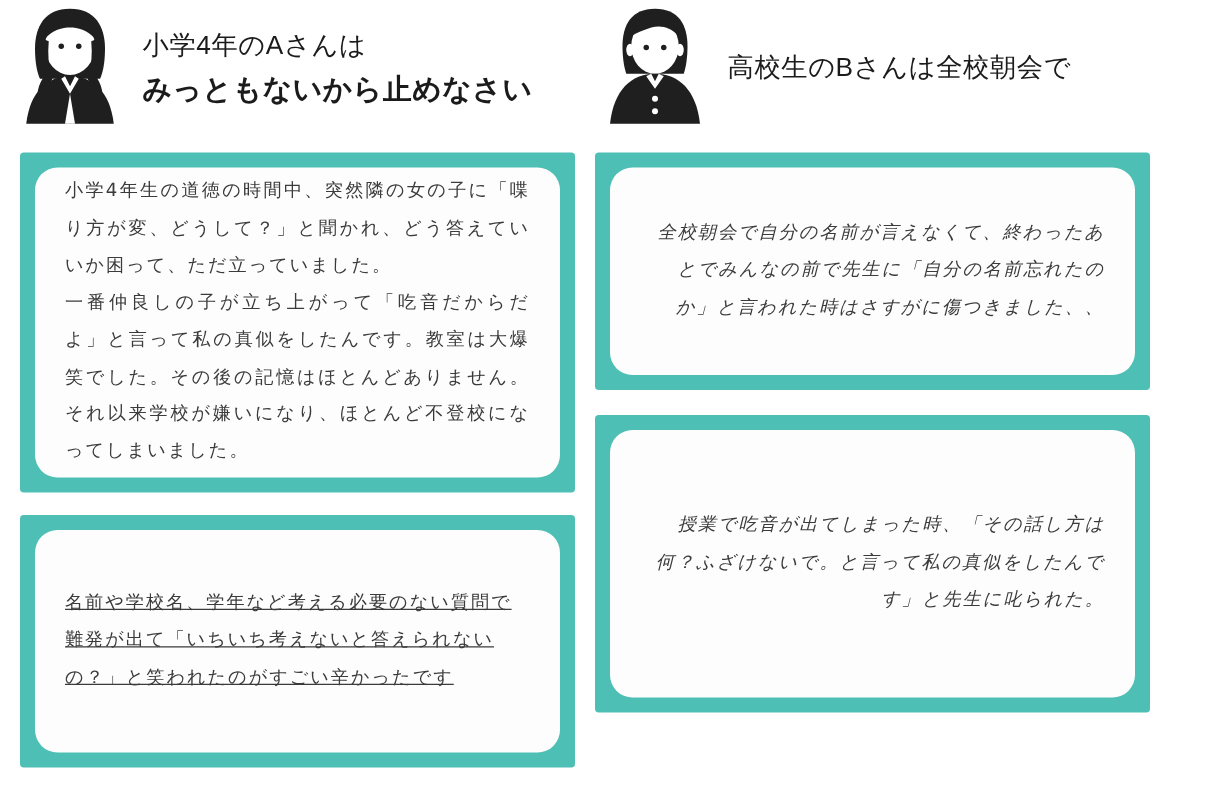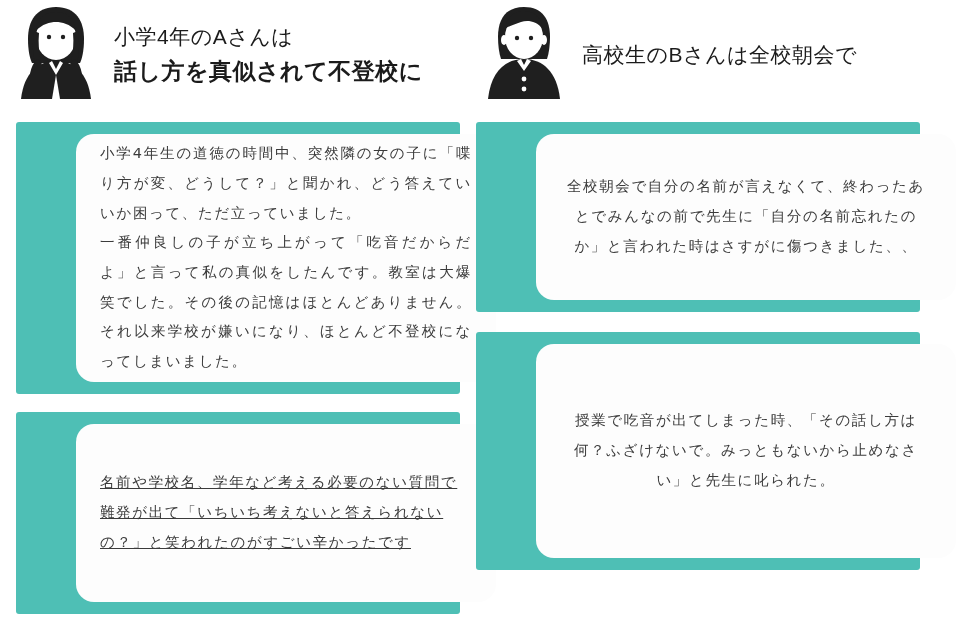--- a/index.html
+++ b/index.html
@@ -69,39 +69,38 @@
   .card-inner {
     box-sizing: border-box;
     width: 100%;
     height: 100%;
     background: #fdfdfd;
     border-radius: 18px;
     padding: 22px 24px;
     display: flex;
     align-items: center;
     justify-content: center;
-    margin-left: 48px;
   }
   .card-text {
     font-family: "DejaVu Sans", sans-serif;
     font-size: 14.5px;
     line-height: 2.05;
     color: #3b3b3b;
     letter-spacing: 1.6px;
     text-align: justify;
     white-space: pre-wrap;
     width: 100%;
   }
   .card.c1 { left: 8px;  top: 122px; width: 444px; height: 272px; }
   .card.c2 { left: 8px;  top: 412px; width: 444px; height: 202px; }
   .card.c3 { left: 0px;  top: 122px; width: 444px; height: 190px; }
   .card.c4 { left: 0px;  top: 332px; width: 444px; height: 238px; }
 
   .card.c3 .card-text,
-  .card.c4 .card-text { text-align: center; }
+  .card.c4 .card-text { text-align: right; font-style: italic; }
   .card.c2 .card-text { text-align: left; text-decoration: underline; }
 </style>
 </head>
 <body>
 
 <div class="page">
 
   <div class="column left">
 
     <div class="header">
@@ -123,21 +122,21 @@
           <circle cx="41" cy="34" r="2.2" fill="#1f1f1f"></circle>
           <circle cx="55" cy="34" r="2.2" fill="#1f1f1f"></circle>
 
           <path d="M48 58 C30 58 16 70 13 96 L83 96 C80 70 66 58 48 58 Z" fill="#1f1f1f"></path>
           <path d="M41 60 L48 72 L55 60 L52 58 L48 66 L44 58 Z" fill="#ffffff"></path>
           <path d="M48 72 L44 96 L52 96 Z" fill="#ffffff"></path>
         </svg>
       </div>
       <div class="heading">
         <div class="line1">小学4年のAさんは</div>
-        <div class="line2">話し方を真似されて不登校に</div>
+        <div class="line2">みっともないから止めなさい</div>
       </div>
     </div>
 
     <div class="card c1">
       <div class="card-inner">
         <div class="card-text">小学4年生の道徳の時間中、突然隣の女の子に「喋り方が変、どうして？」と聞かれ、どう答えていいか困って、ただ立っていました。
 一番仲良しの子が立ち上がって「吃音だからだよ」と言って私の真似をしたんです。教室は大爆笑でした。その後の記憶はほとんどありません。それ以来学校が嫌いになり、ほとんど不登校になってしまいました。</div>
       </div>
     </div>
 
@@ -181,19 +180,19 @@
     </div>
 
     <div class="card c3">
       <div class="card-inner">
         <div class="card-text">全校朝会で自分の名前が言えなくて、終わったあとでみんなの前で先生に「自分の名前忘れたのか」と言われた時はさすがに傷つきました、、</div>
       </div>
     </div>
 
     <div class="card c4">
       <div class="card-inner">
-        <div class="card-text">授業で吃音が出てしまった時、「その話し方は何？ふざけないで。みっともないから止めなさい」と先生に叱られた。</div>
+        <div class="card-text">授業で吃音が出てしまった時、「その話し方は何？ふざけないで。と言って私の真似をしたんです」と先生に叱られた。</div>
       </div>
     </div>
 
   </div>
 
 </div>
 
 </body></html>

